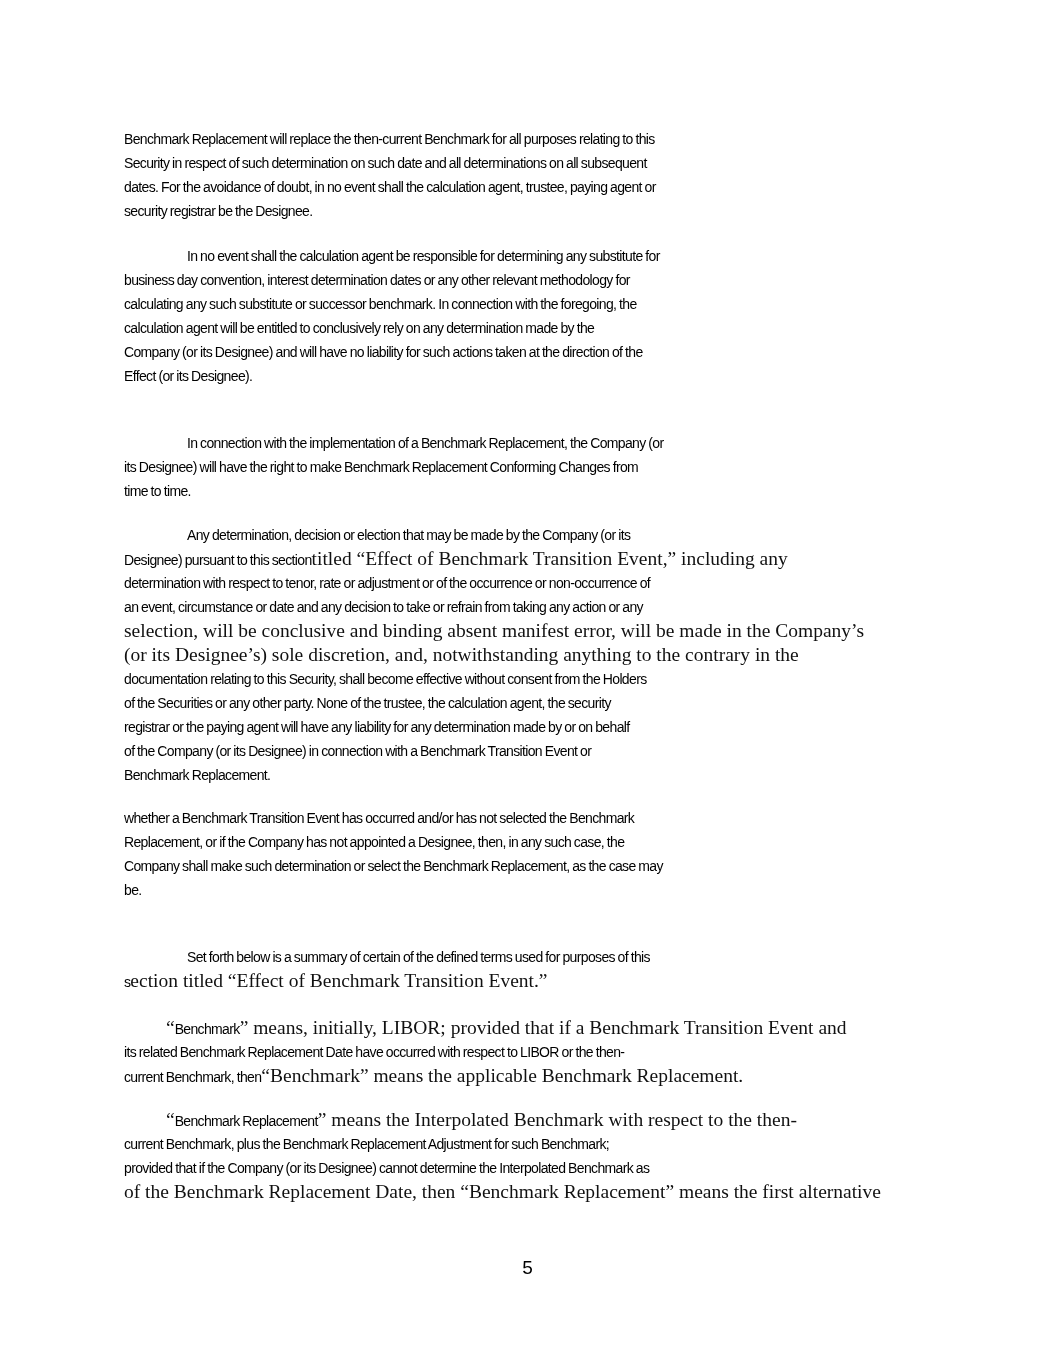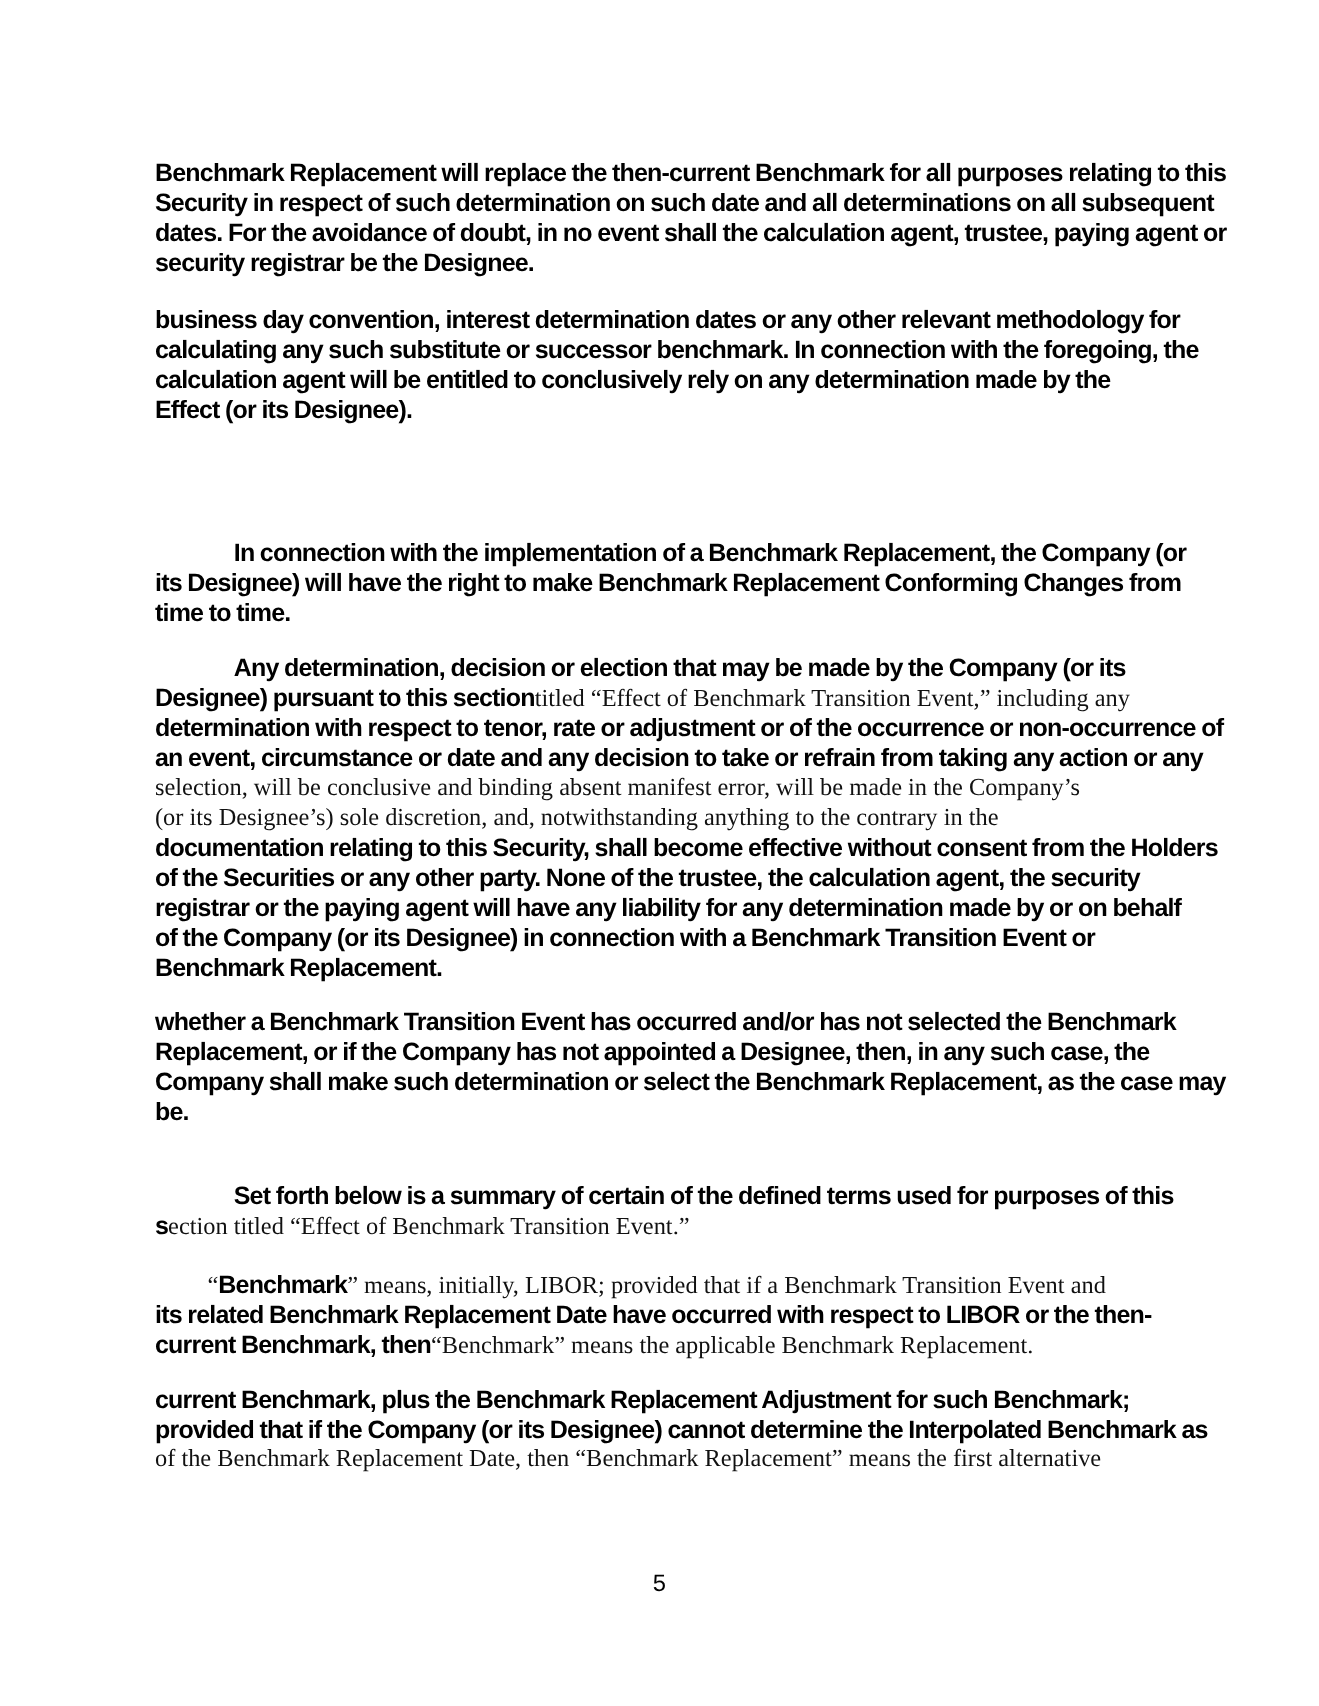--- a/index.html
+++ b/index.html
@@ -35,26 +35,25 @@
       line-height: 24px;
     }
     .line.indent {
       padding-left: 63px;
     }
     .line.indent-small {
       padding-left: 42px;
     }
     .sans {
       font-family: "Liberation Sans", sans-serif;
-      font-size: 20px;
+      font-size: 14px;
       letter-spacing: -0.65px;
       word-spacing: -0.5px;
       display: inline-block;
       transform-origin: left center;
-      font-weight: bold;
     }
     .serif {
       font-family: Liberation Serif, serif;
       font-size: 19.5px;
       letter-spacing: 0px;
       color: #111;
     }
     .page-number {
       position: absolute;
       left: 0;
@@ -69,23 +68,25 @@
 <body>
 
 <div class="page">
   <div class="para" style="top:127px;">
       <span class="line"><span class="sans">Benchmark Replacement will replace the then-current Benchmark for all purposes relating to this</span></span>
       <span class="line"><span class="sans">Security in respect of such determination on such date and all determinations on all subsequent</span></span>
       <span class="line"><span class="sans">dates. For the avoidance of doubt, in no event shall the calculation agent, trustee, paying agent or</span></span>
       <span class="line"><span class="sans">security registrar be the Designee.</span></span>
     </div>
   <div class="para" style="top:244px;">
+      <span class="line indent"><span class="sans">In no event shall the calculation agent be responsible for determining any substitute for</span></span>
       <span class="line"><span class="sans">business day convention, interest determination dates or any other relevant methodology for</span></span>
       <span class="line"><span class="sans">calculating any such substitute or successor benchmark. In connection with the foregoing, the</span></span>
       <span class="line"><span class="sans">calculation agent will be entitled to conclusively rely on any determination made by the</span></span>
+      <span class="line"><span class="sans">Company (or its Designee) and will have no liability for such actions taken at the direction of the</span></span>
       <span class="line"><span class="sans">Effect (or its Designee).</span></span>
     </div>
   <div class="para" style="top:431px;">
       <span class="line indent"><span class="sans">In connection with the implementation of a Benchmark Replacement, the Company (or</span></span>
       <span class="line"><span class="sans">its Designee) will have the right to make Benchmark Replacement Conforming Changes from</span></span>
       <span class="line"><span class="sans">time to time.</span></span>
     </div>
   <div class="para" style="top:523px;">
       <span class="line indent"><span class="sans">Any determination, decision or election that may be made by the Company (or its</span></span>
       <span class="line"><span class="sans">Designee) pursuant to this section </span><span class="serif">titled “Effect of Benchmark Transition Event,” including any</span></span>
@@ -108,19 +109,20 @@
   <div class="para" style="top:945px;">
       <span class="line indent"><span class="sans">Set forth below is a summary of certain of the defined terms used for purposes of this</span></span>
       <span class="line"><span class="sans">s</span><span class="serif">ection titled “Effect of Benchmark Transition Event.”</span></span>
     </div>
   <div class="para" style="top:1016px;">
       <span class="line indent-small"><span class="serif">“</span><span class="sans">Benchmark</span><span class="serif">” means, initially, LIBOR; provided that if a Benchmark Transition Event and</span></span>
       <span class="line"><span class="sans">its related Benchmark Replacement Date have occurred with respect to LIBOR or the then-</span></span>
       <span class="line"><span class="sans">current Benchmark, then </span><span class="serif">“Benchmark” means the applicable Benchmark Replacement.</span></span>
     </div>
   <div class="para" style="top:1108px;">
+      <span class="line indent-small"><span class="serif">“</span><span class="sans">Benchmark Replacement</span><span class="serif">” means the Interpolated Benchmark with respect to the then-</span></span>
       <span class="line"><span class="sans">current Benchmark, plus the Benchmark Replacement Adjustment for such Benchmark;</span></span>
       <span class="line"><span class="sans">provided that if the Company (or its Designee) cannot determine the Interpolated Benchmark as</span></span>
       <span class="line"><span class="serif">of the Benchmark Replacement Date, then “Benchmark Replacement” means the first alternative</span></span>
     </div>
 
   <div class="page-number">5</div>
 </div>
 
 </body></html>

